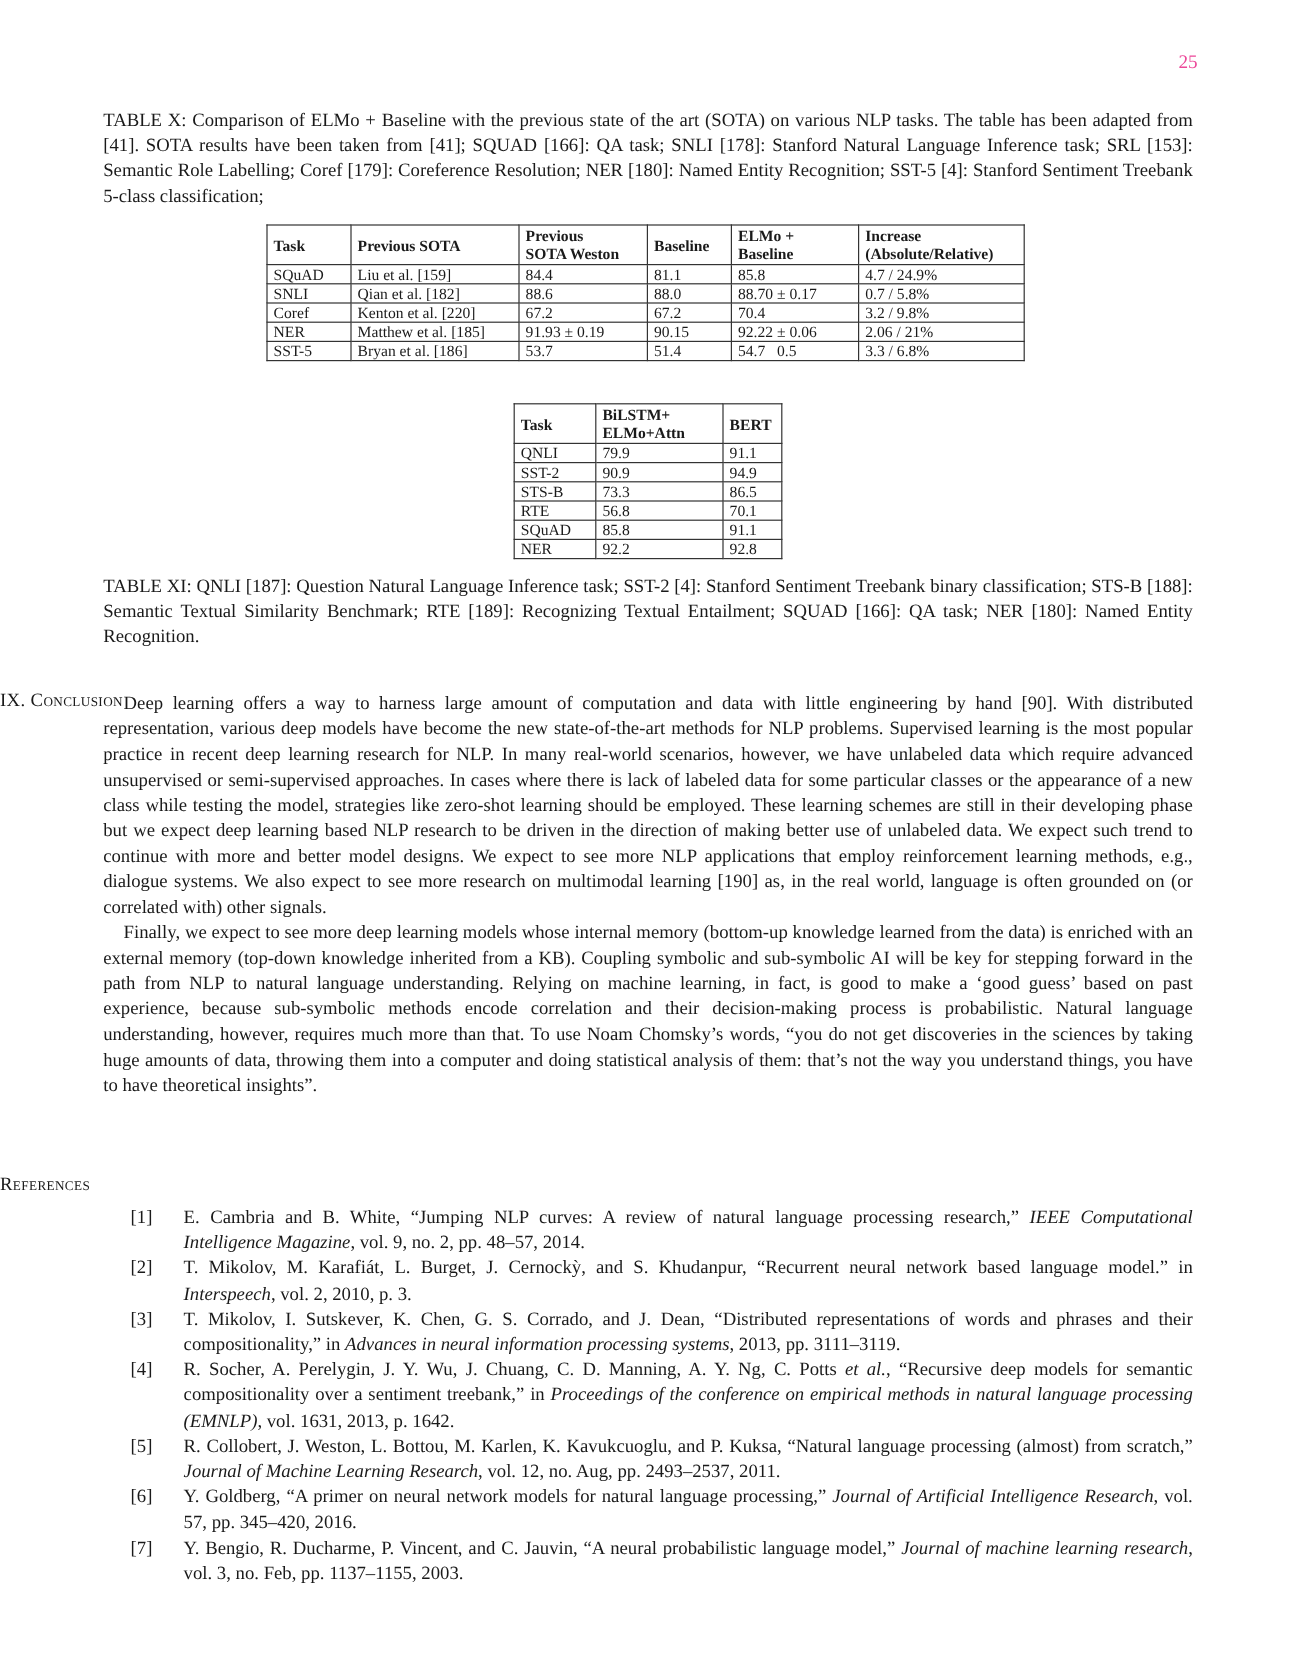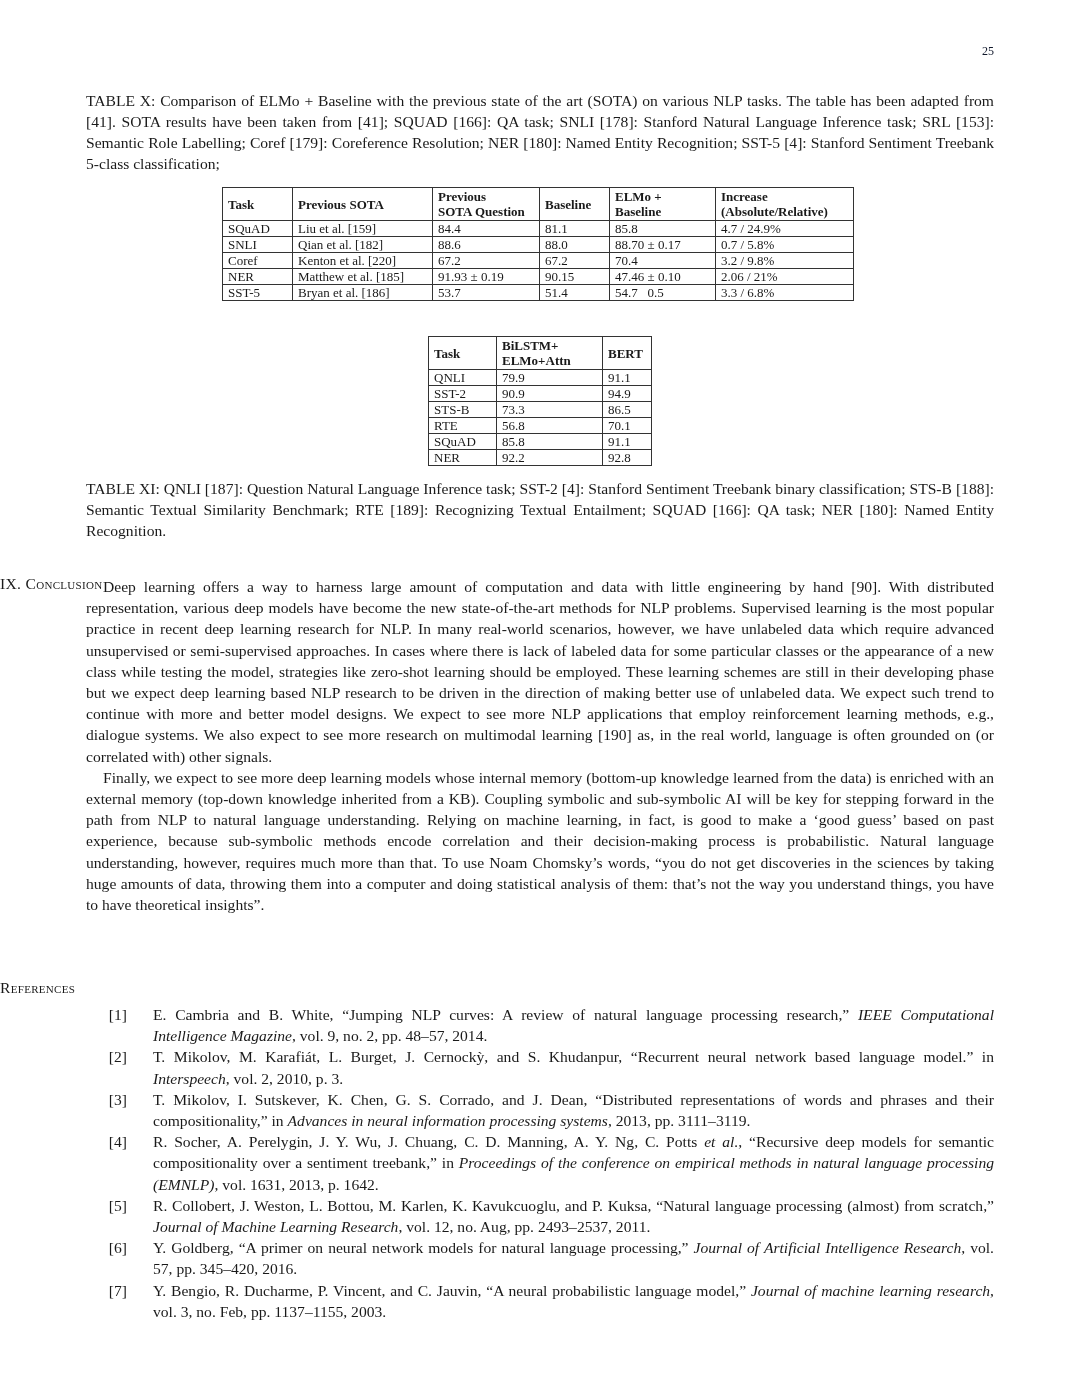--- a/index.html
+++ b/index.html
@@ -3,21 +3,21 @@
 <meta charset="utf-8">
 <style>
   html, body { margin: 0; padding: 0; background: #ffffff; }
   body {
     width: 1080px; height: 1398px; position: relative; overflow: hidden;
     font-family: "Liberation Serif", "DejaVu Serif", serif;
     color: #1a1a1a;
   }
   .page-num {
     position: absolute; top: 44px; left: 982px;
-    font-size: 12px; color: #0f172a;
+    font-size: 16px; color: #ec4899;
   }
   .caption {
     position: absolute; left: 86px; width: 908px;
     font-size: 15.6px; line-height: 21px; text-align: justify;
   }
   #caption-x { top: 90px; }
   #caption-xi { top: 478px; }
   table.t {
     position: absolute; border-collapse: collapse;
     font-size: 13px; line-height: 15px; padding-left: 16px;
@@ -59,21 +59,21 @@
 
 <div class="page-num">25</div>
 
 <div class="caption" id="caption-x">TABLE X: Comparison of ELMo + Baseline with the previous state of the art (SOTA) on various NLP tasks. The table has been adapted from [41]. SOTA results have been taken from [41]; SQUAD [166]: QA task; SNLI [178]: Stanford Natural Language Inference task; SRL [153]: Semantic Role Labelling; Coref [179]: Coreference Resolution; NER [180]: Named Entity Recognition; SST-5 [4]: Stanford Sentiment Treebank 5-class classification;</div>
 
 <table class="t" id="table-x">
   <thead>
     <tr>
       <th style="width:60px"><span>Task</span></th>
       <th style="width:130px"><span>Previous SOTA</span></th>
-      <th style="width:97px"><span>Previous</span><br><span>SOTA Question</span></th>
+      <th style="width:97px"><span>Previous</span><br><span>SOTA Weston</span></th>
       <th style="width:60px"><span>Baseline</span></th>
       <th style="width:96px"><span>ELMo +</span><br><span>Baseline</span></th>
       <th><span>Increase</span><br><span>(Absolute/Relative)</span></th>
     </tr>
   </thead>
   <tbody>
     <tr>
       <td>SQuAD</td>
       <td>Liu et al. [159]</td>
       <td>84.4</td>
@@ -95,21 +95,21 @@
       <td>67.2</td>
       <td>67.2</td>
       <td>70.4</td>
       <td>3.2 / 9.8%</td>
     </tr>
     <tr>
       <td>NER</td>
       <td>Matthew et al. [185]</td>
       <td>91.93 ± 0.19</td>
       <td>90.15</td>
-      <td>47.46 ± 0.10</td>
+      <td>92.22 ± 0.06</td>
       <td>2.06 / 21%</td>
     </tr>
     <tr>
       <td>SST-5</td>
       <td>Bryan et al. [186]</td>
       <td>53.7</td>
       <td>51.4</td>
       <td style="white-space:pre">54.7   0.5</td>
       <td>3.3 / 6.8%</td>
     </tr>

